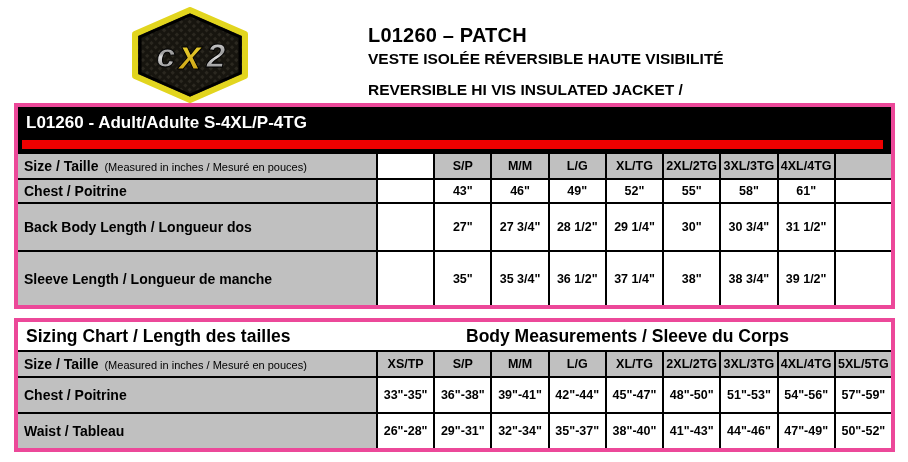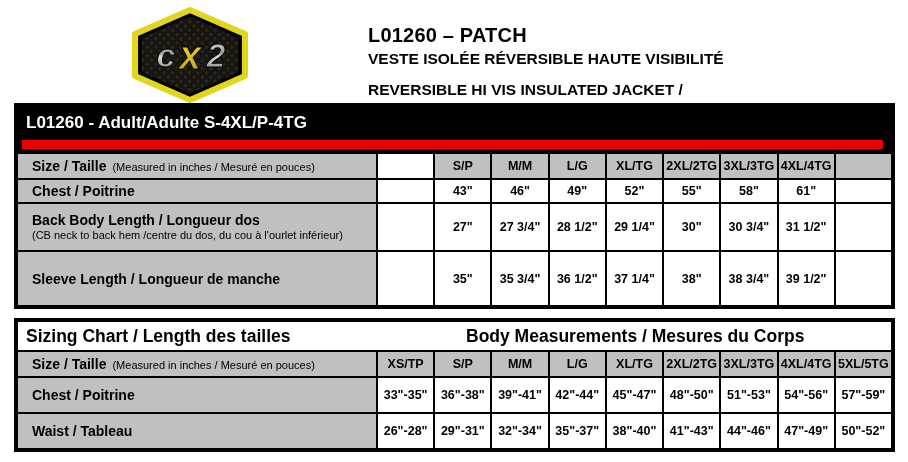--- a/index.html
+++ b/index.html
@@ -7,38 +7,38 @@
     width:908px;height:462px;position:relative;overflow:hidden;
     font-family:"Liberation Sans","DejaVu Sans",sans-serif;color:#000;
     -webkit-font-smoothing:antialiased;
   }
   
   .logo-wrap{position:absolute;left:126px;top:7px;width:128px;height:96px;}
   .title-block{position:absolute;left:368px;top:24px;}
   .doc-title{font-size:20px;font-weight:bold;letter-spacing:.2px;}
   .doc-sub{font-size:15.5px;font-weight:bold;margin-top:7px;line-height:24px;}
   
-  .sheet{position:absolute;left:14px;width:881px;border:4px solid #000000;box-sizing:border-box;background:#f0abfc;}
+  .sheet{position:absolute;left:14px;width:881px;border:4px solid #ec4899;box-sizing:border-box;background:#f0abfc;}
   #garment-table{top:103px;}
   #body-table{top:318px;}
   .black-bar{position:relative;height:32px;background:#000;color:#fff;}
   .black-bar .lt{position:absolute;left:8px;top:50%;transform:translateY(-50%);font-size:17px;font-weight:bold;}
   .black-bar .rt{position:absolute;left:420px;top:50%;transform:translateY(-50%);font-size:17px;font-weight:bold;}
   .red-stripe-wrap{height:13px;background:#000;}
   .red-stripe{height:9px;margin:0 8px 0 4px;background:#ef0000;position:relative;top:1px;}
   .white-bar{position:relative;height:28px;background:#fff;border-bottom:2px solid #000;}
   .white-bar .lt{position:absolute;left:8px;top:50%;transform:translateY(-50%);font-size:17.5px;font-weight:bold;color:#000;}
   .white-bar .rt{position:absolute;left:448px;top:50%;transform:translateY(-50%);font-size:17.5px;font-weight:bold;color:#000;}
   .grid-row{display:grid;grid-template-columns:358px repeat(9,1fr);border-top:2px solid #000;}
   .grid-row:first-of-type{border-top:none;}
   .cell{border-left:2px solid #000;display:flex;align-items:center;justify-content:center;
         font-size:12.5px;font-weight:bold;box-sizing:border-box;background:#fff;min-width:0;}
   .cell.first{border-left:none;}
   .gray{background:#c0c0c0;}
-  .lbl{justify-content:flex-start;padding:2px 14px;display:flex;flex-direction:column;align-items:flex-start;justify-content:center;}
+  .lbl{justify-content:flex-start;padding:2px 6px;display:flex;flex-direction:column;align-items:flex-start;justify-content:center;}
   .lbl .main{font-size:14px;font-weight:bold;line-height:16px;}
   .lbl .inline-note{font-size:11px;font-weight:normal;margin-left:6px;}
   .lbl .note{font-size:11px;font-weight:normal;line-height:13px;margin-top:1px;}
   .lbl .oneline{display:block;}
   .h24{min-height:24px;} .h22{min-height:22px;} .h46{min-height:46px;text-align:center;} .h55{min-height:53px;}
   .h26{min-height:24px;} .h36{min-height:34px;}
 </style>
 </head>
 <body>
 
@@ -110,21 +110,20 @@
     <div class="cell">52"</div>
     <div class="cell">55"</div>
     <div class="cell">58"</div>
     <div class="cell">61"</div>
     <div class="cell"></div>
   </div>
 
   <div class="grid-row h46">
     <div class="cell first gray lbl">
       <span class="main">Back Body Length / Longueur dos</span>
-      <span class="note">(CB neck to back hem /centre du dos, du cou à l'ourlet inférieur)</span>
     </div>
     <div class="cell"></div>
     <div class="cell">27"</div>
     <div class="cell">27 3/4"</div>
     <div class="cell">28 1/2"</div>
     <div class="cell">29 1/4"</div>
     <div class="cell">30"</div>
     <div class="cell">30 3/4"</div>
     <div class="cell">31 1/2"</div>
     <div class="cell"></div>
@@ -142,21 +141,21 @@
     <div class="cell">38"</div>
     <div class="cell">38 3/4"</div>
     <div class="cell">39 1/2"</div>
     <div class="cell"></div>
   </div>
 </div>
 
 <div class="sheet" id="body-table">
   <div class="white-bar">
     <span class="lt">Sizing Chart / Length des tailles</span>
-    <span class="rt">Body Measurements / Mesures du Corps</span>
+    <span class="rt">Body Measurements / Sleeve du Corps</span>
   </div>
 
   <div class="grid-row h26" style="border-top:none;">
     <div class="cell first gray lbl">
       <span class="oneline"><span class="main">Size / Taille</span><span class="inline-note">(Measured in inches / Mesuré en pouces)</span></span>
     </div>
     <div class="cell gray">XS/TP</div>
     <div class="cell gray">S/P</div>
     <div class="cell gray">M/M</div>
     <div class="cell gray">L/G</div>

